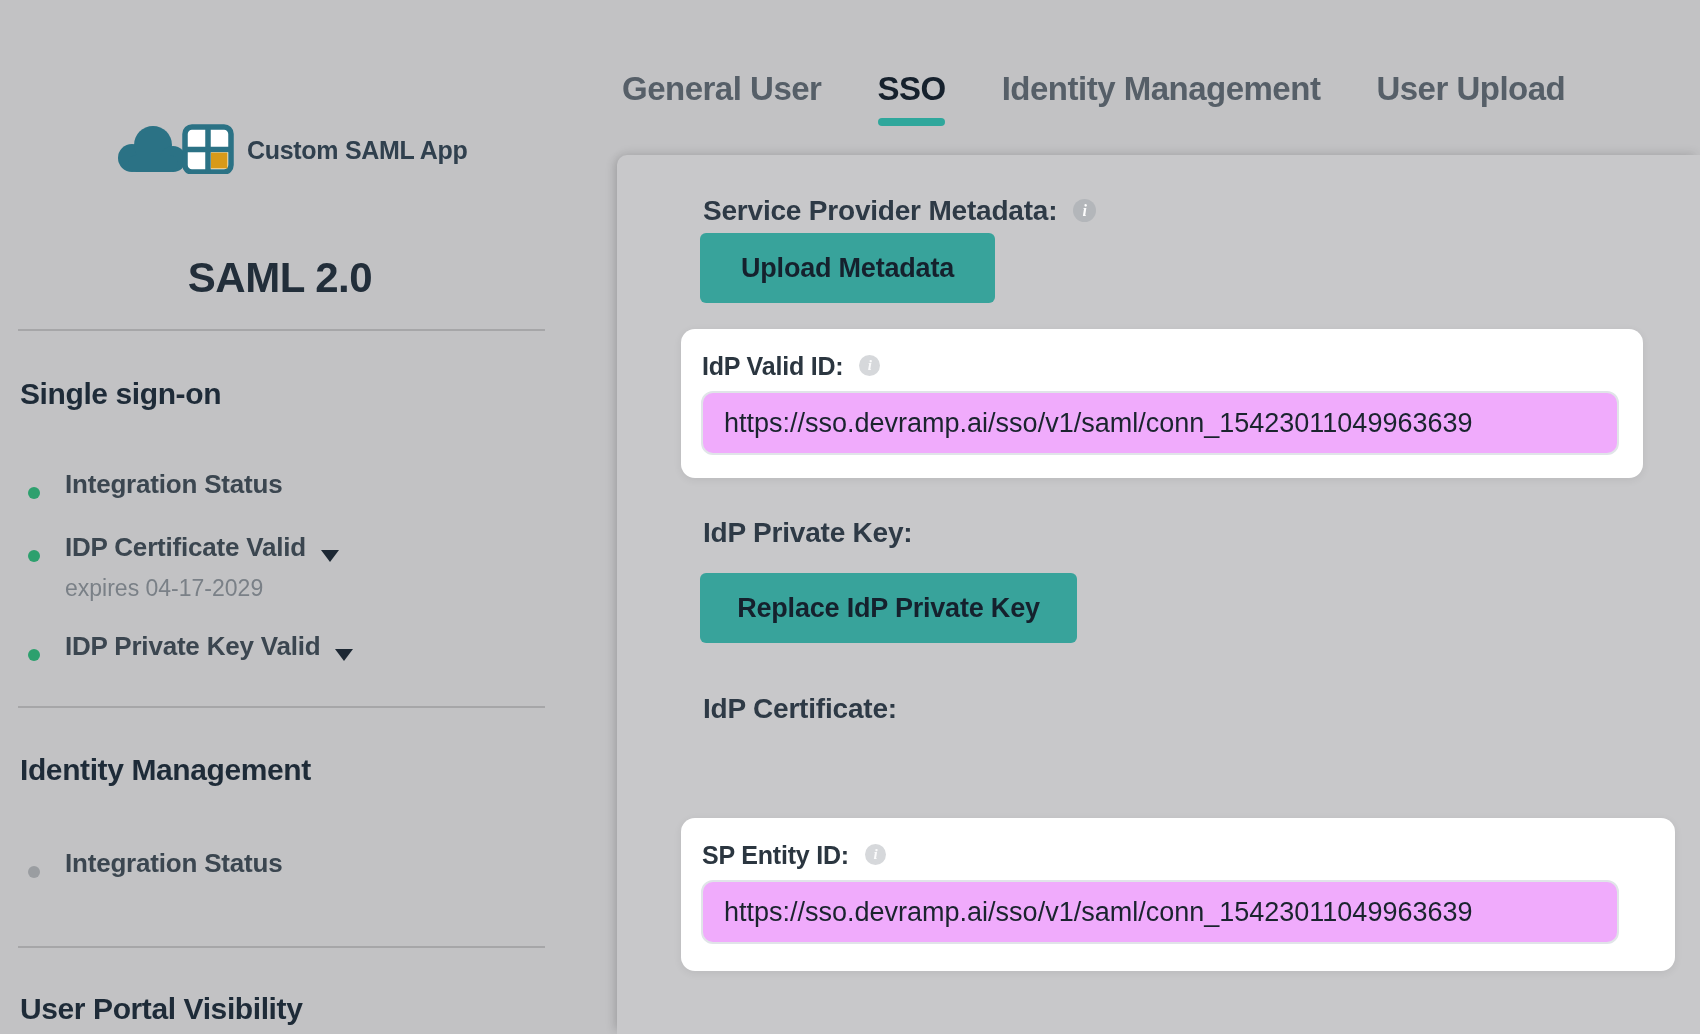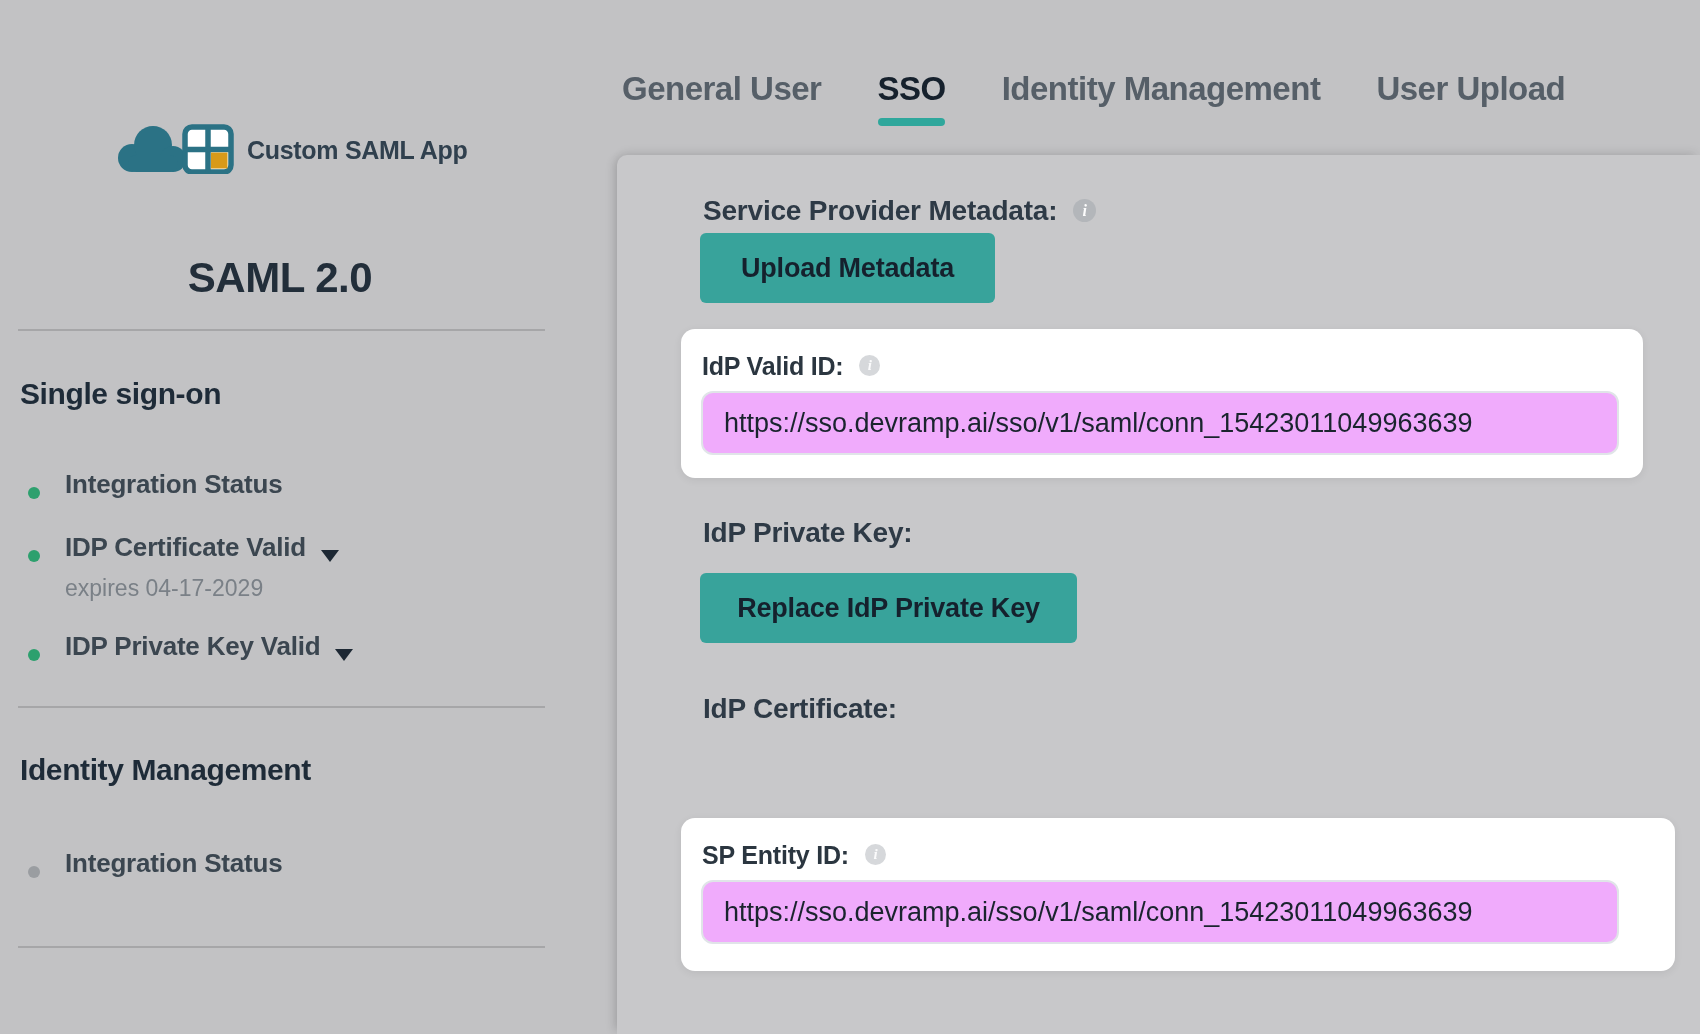--- a/index.html
+++ b/index.html
@@ -192,20 +192,21 @@
 
   <div class="side-heading h-im">Identity Management</div>
 
   <div class="side-item i-4">
     <span class="dot gray"></span>
     <span class="side-item-label">Integration Status</span>
   </div>
 
   <div class="divider div-3"></div>
 
+  <div class="side-heading h-upv">User Portal Visibility</div>
 
   <div class="tabs">
     <div class="tab">General User</div>
     <div class="tab active">SSO</div>
     <div class="tab">Identity Management</div>
     <div class="tab">User Upload</div>
   </div>
 
   <div class="main-panel">
 

